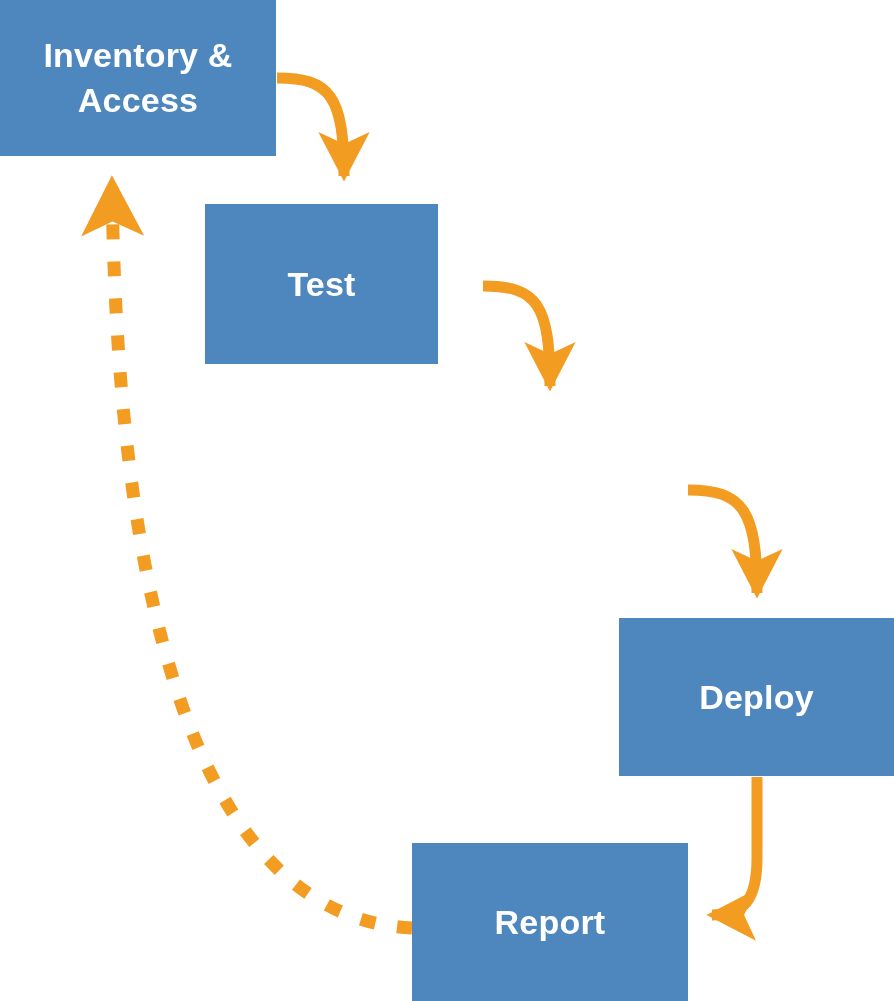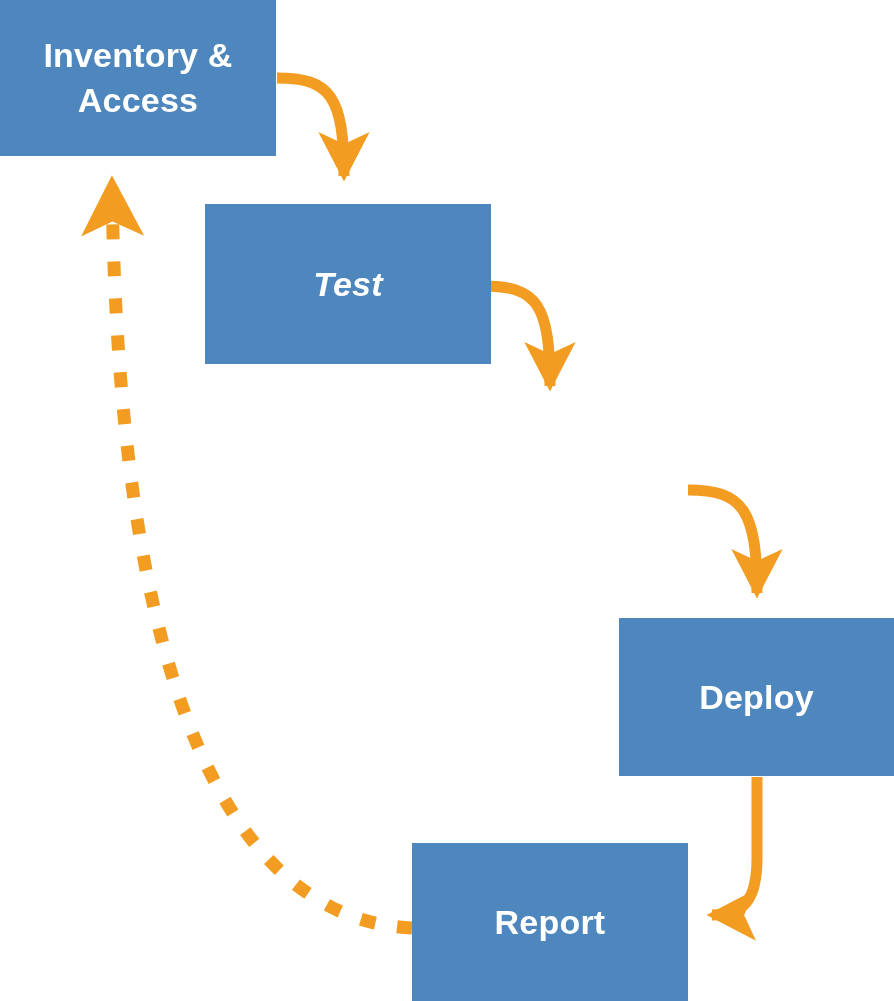--- a/index.html
+++ b/index.html
@@ -71,21 +71,21 @@
     <path d="M 757 777 L 757 858 C 757 900, 744 915, 712 915" fill="none" stroke="#F39C22" stroke-width="11" stroke-linecap="butt" marker-end="url(#arrowhead-solid)"></path>
 
     <path d="M 412 928 C 236 920, 118 702, 112 182" fill="none" stroke="#F39C22" stroke-width="13" stroke-linecap="butt" stroke-dasharray="15 22" marker-end="url(#arrowhead-dashed)"></path>
   </svg>
 
   <div class="node" style="left:0px; top:0px; width:276px; height:156px; background:#4E87BE;">
     <span class="node-label">Inventory &amp;
 Access</span>
   </div>
 
-  <div class="node" style="left:205px; top:204px; width:286px; height:160px; background:#4E87BE;font-style:italic;">
+  <div class="node" style="left:205px; top:204px; width:233px; height:160px; background:#4E87BE;">
     <span class="node-label">Test</span>
   </div>
 
 
   <div class="node" style="left:412px; top:843px; width:276px; height:158px; background:#4E87BE;">
     <span class="node-label">Report</span>
   </div>
 
   <div class="node" style="left:619px; top:618px; width:275px; height:158px; background:#4E87BE;">
     <span class="node-label">Deploy</span>

